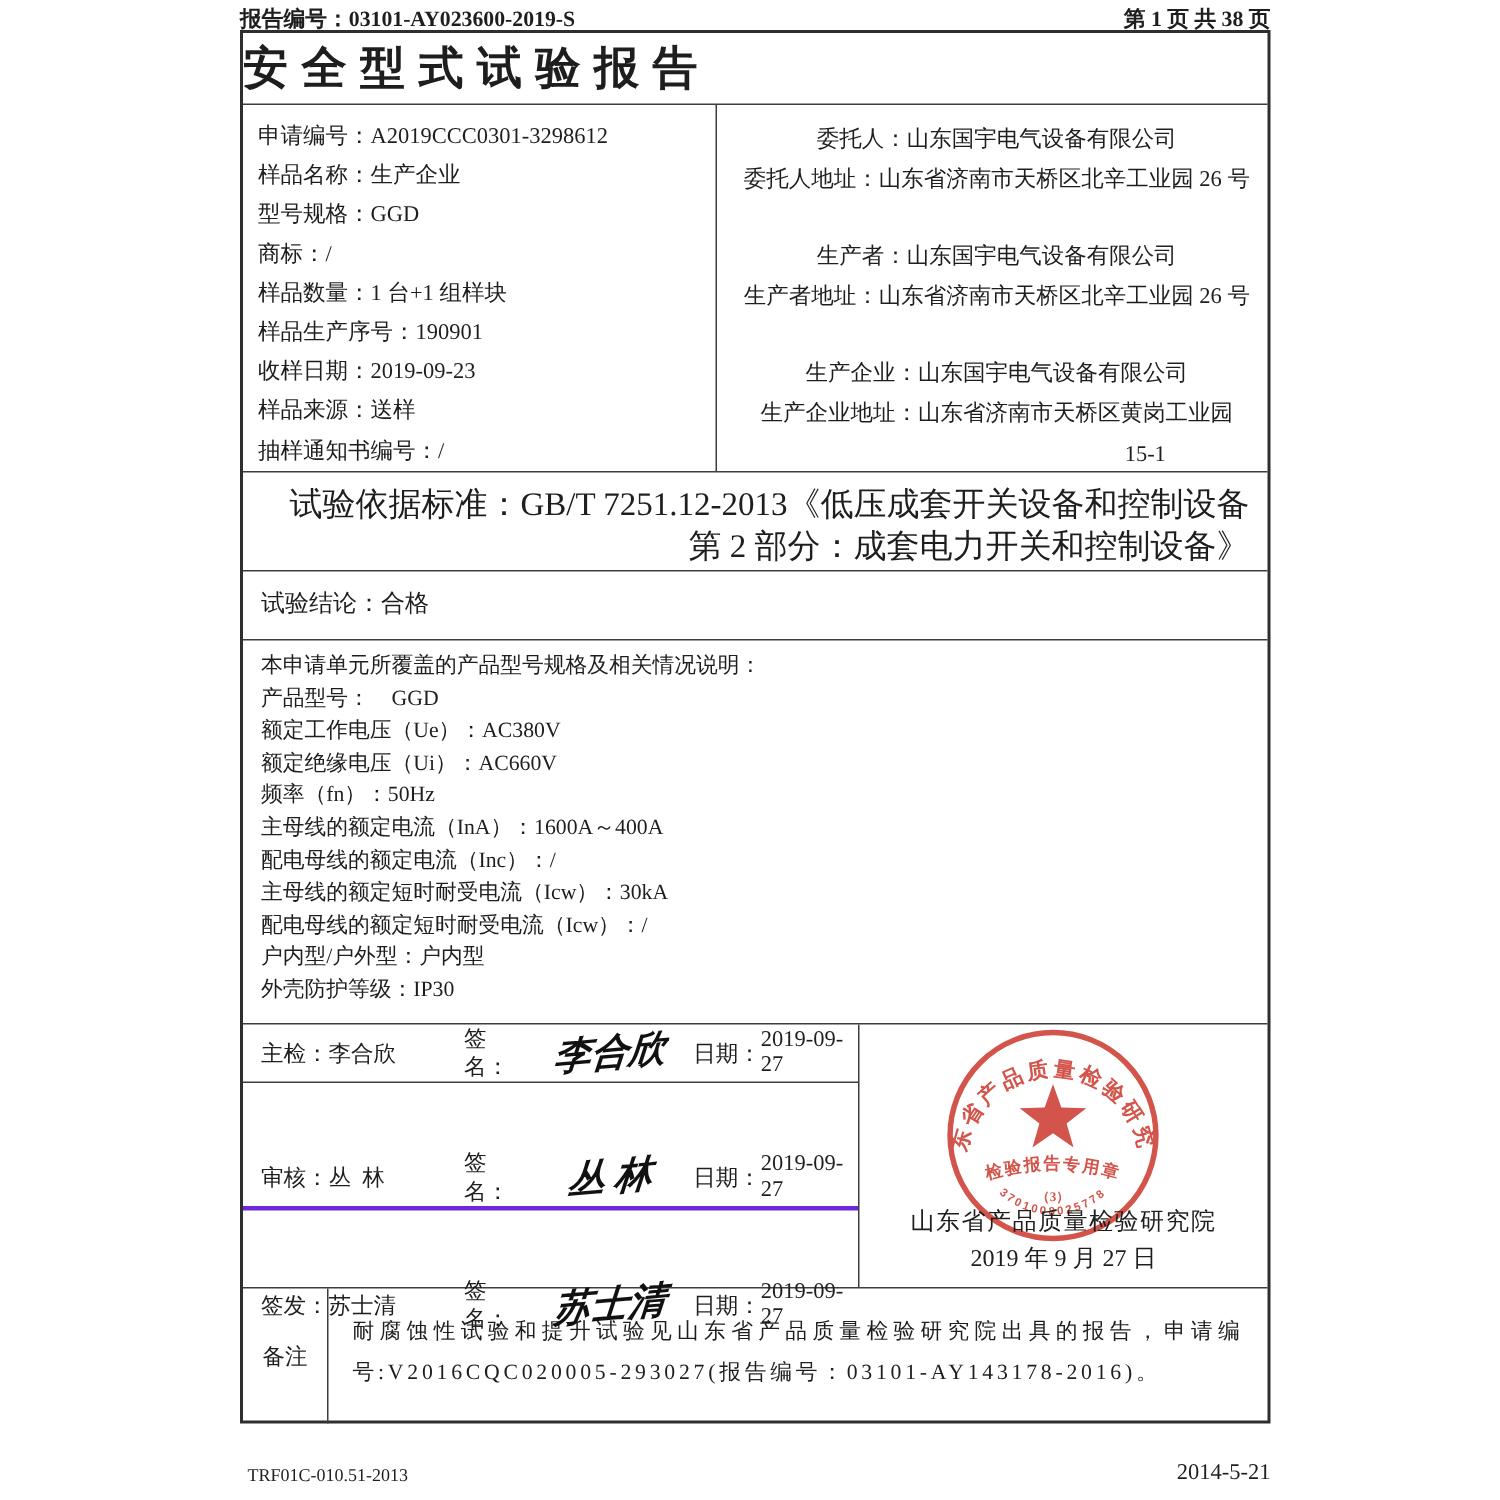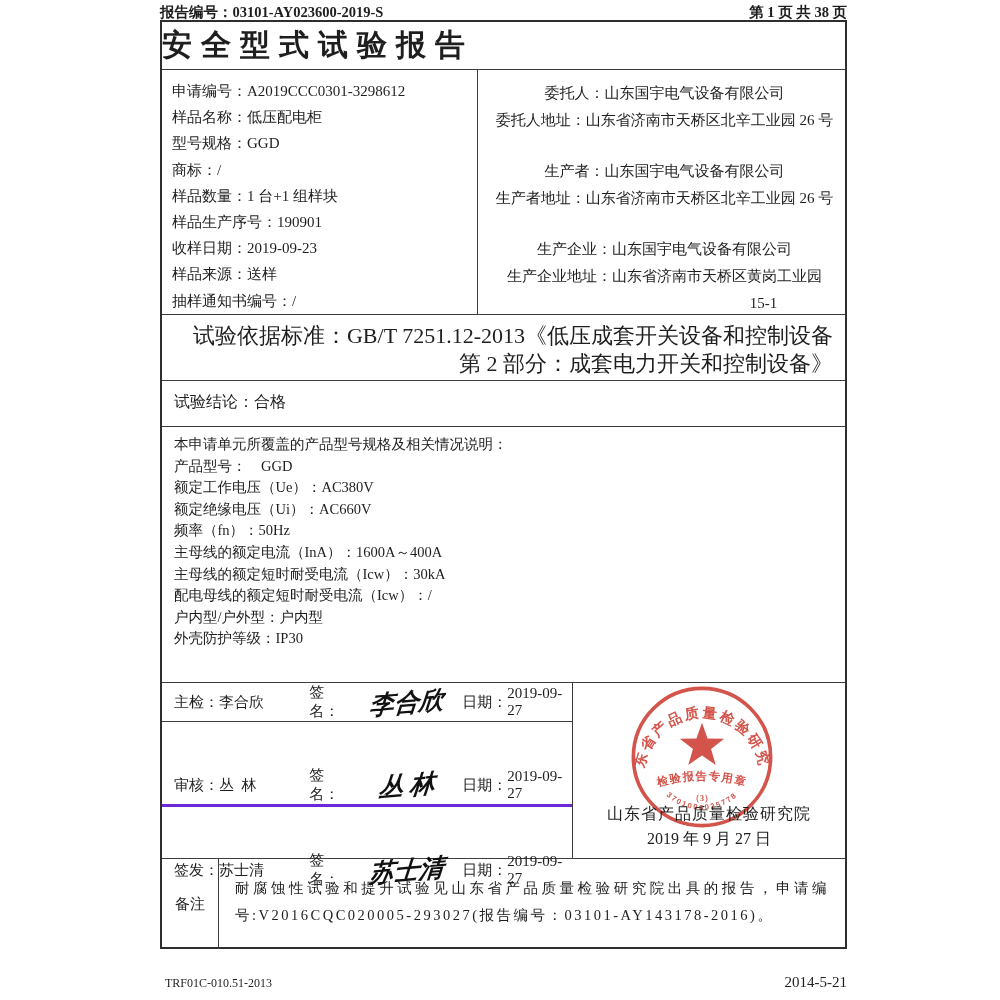--- a/index.html
+++ b/index.html
@@ -78,21 +78,21 @@
 
 <div class="report-table">
 
   <div class="sec title-row">
     <div class="t">安全型式试验报告</div>
   </div>
 
   <div class="sec info-row">
     <div class="info-left">
       <div class="ln">申请编号：A2019CCC0301-3298612</div>
-      <div class="ln">样品名称：低压配电柜</div>
+      <div class="ln">样品名称：生产企业</div>
       <div class="ln">型号规格：GGD</div>
       <div class="ln">商标：/</div>
       <div class="ln">样品数量：1 台+1 组样块</div>
       <div class="ln">样品生产序号：190901</div>
       <div class="ln">收样日期：2019-09-23</div>
       <div class="ln">样品来源：送样</div>
       <div class="ln">抽样通知书编号：/</div>
     </div>
     <div class="info-right">
       <div class="grp">
@@ -119,20 +119,21 @@
     <span>试验结论：合格</span>
   </div>
 
   <div class="sec specs-row">
     <div class="ln">本申请单元所覆盖的产品型号规格及相关情况说明：</div>
     <div class="ln">产品型号：　GGD</div>
     <div class="ln">额定工作电压（Ue）：AC380V</div>
     <div class="ln">额定绝缘电压（Ui）：AC660V</div>
     <div class="ln">频率（fn）：50Hz</div>
     <div class="ln">主母线的额定电流（InA）：1600A～400A</div>
+    <div class="ln">配电母线的额定电流（Inc）：/</div>
     <div class="ln">主母线的额定短时耐受电流（Icw）：30kA</div>
     <div class="ln">配电母线的额定短时耐受电流（Icw）：/</div>
     <div class="ln">户内型/户外型：户内型</div>
     <div class="ln">外壳防护等级：IP30</div>
   </div>
 
   <div class="sec sign-row">
     <div class="sign-left">
       <div class="sig-line r1">
         <span class="role">主检：</span>

